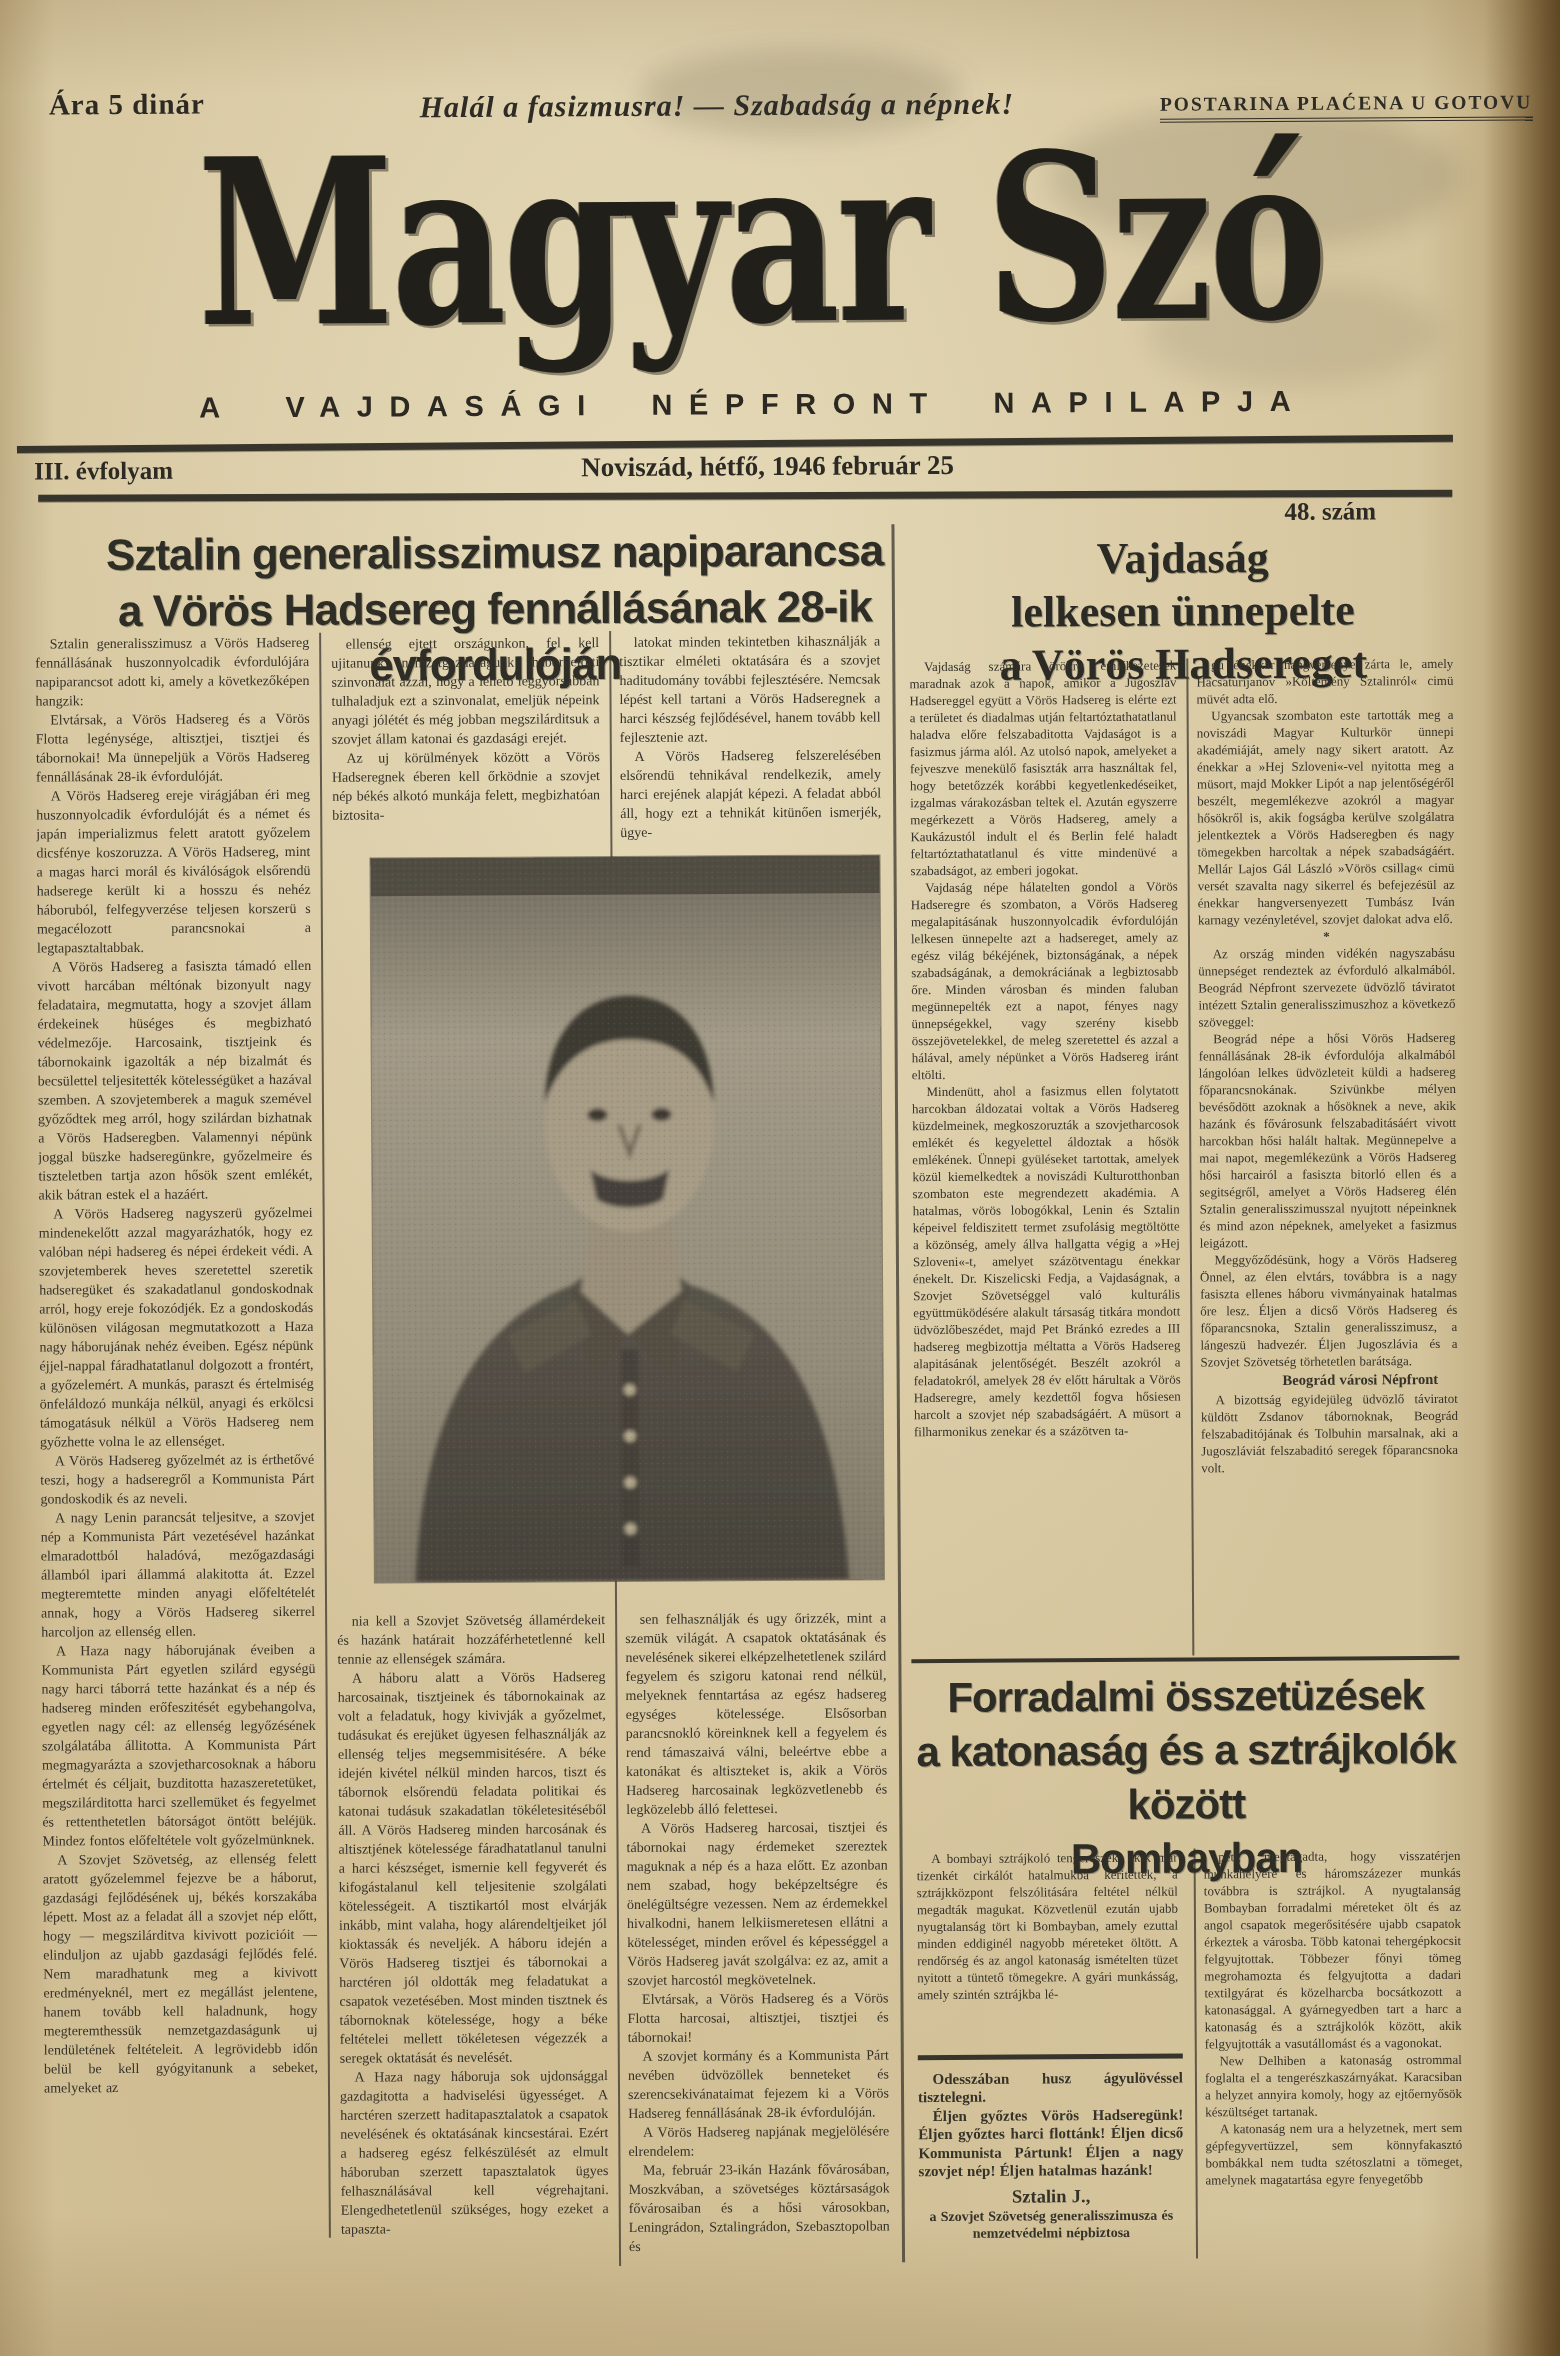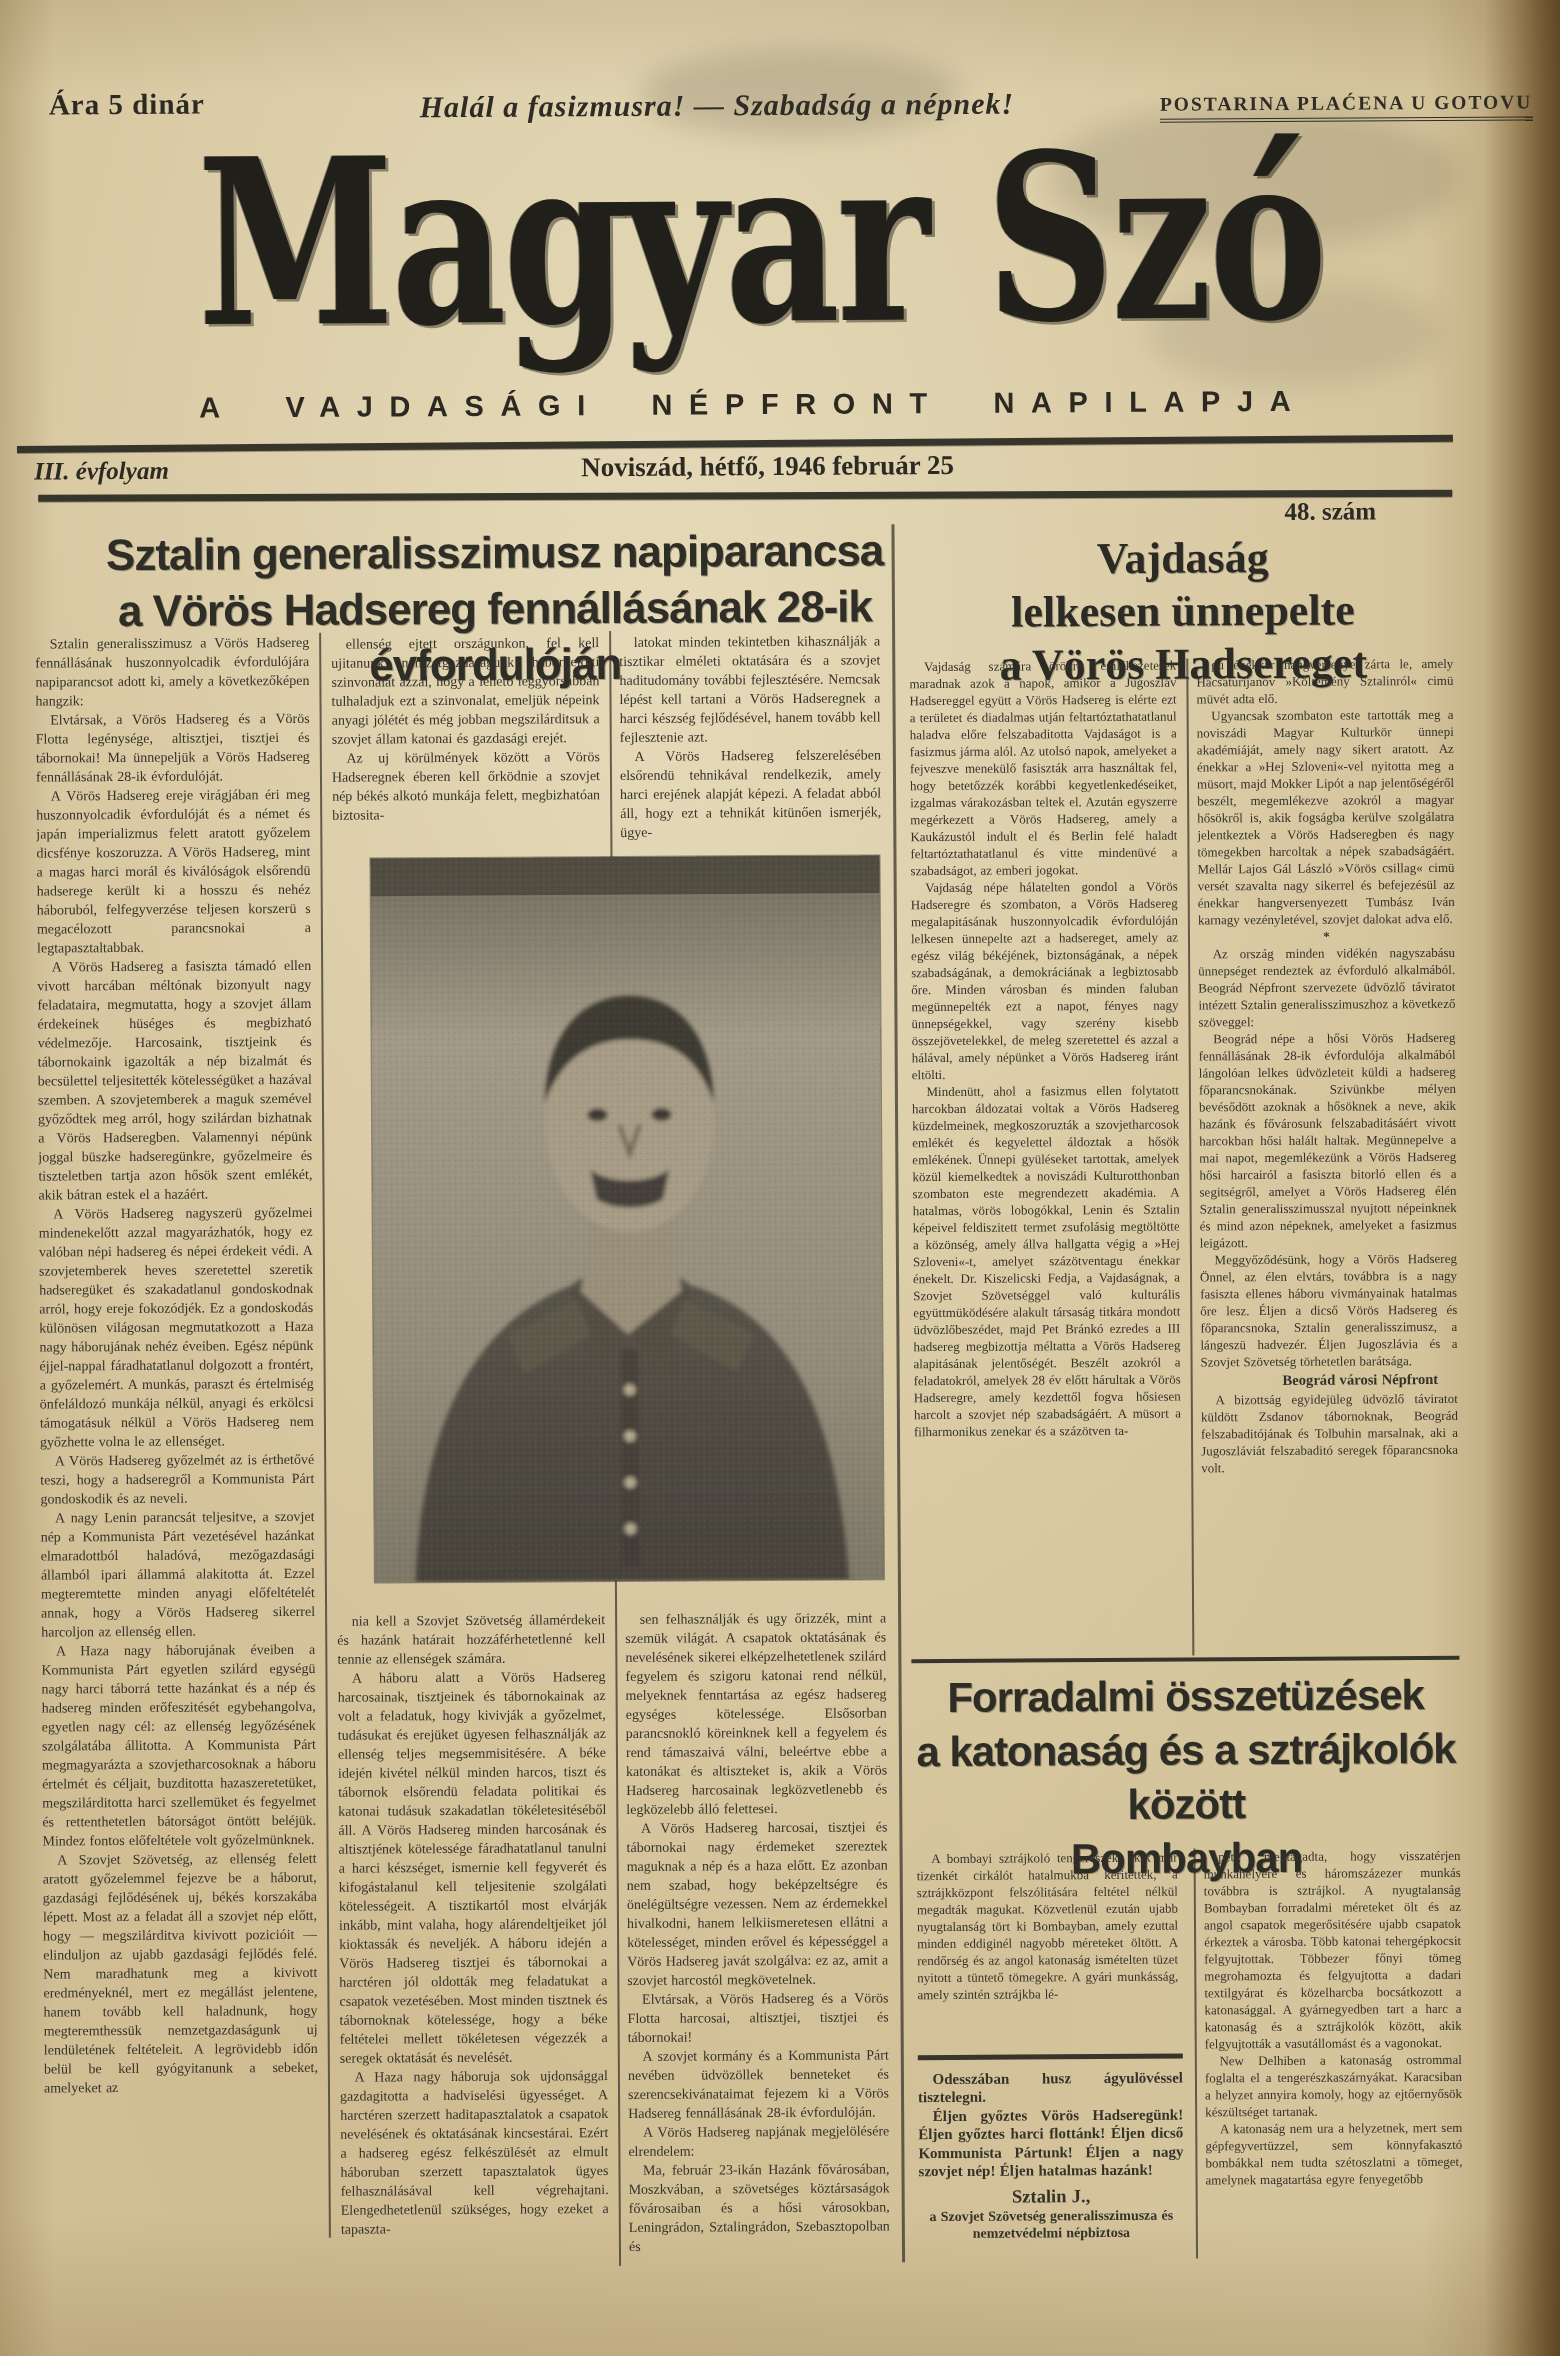--- a/index.html
+++ b/index.html
@@ -65,21 +65,21 @@
     <div class="smudge" style="left:1151px;top:283px;width:293px;height:107px;opacity:.6;"></div>
 
     <div class="abs price" style="left:54px;top:84px;">Ára 5 dinár</div>
     <div class="abs slogan" style="left:410px;top:88px;width:624px;text-align:center;">Halál a fasizmusra! — Szabadság a népnek!</div>
     <div class="abs postage" style="left:1165px;top:96px;">POSTARINA PLAĆENA U GOTOVU</div>
 
     <div class="abs masthead" style="left:73px;top:125px;width:1385px;">Magyar Szó</div>
     <div class="abs subtitle" style="left:59px;top:388px;width:1395px;">A VAJDASÁGI NÉPFRONT NAPILAPJA</div>
 
     <div class="abs rule" style="left:19.5px;top:440px;width:1436px;height:6.8px;transform:rotate(-0.1deg);"></div>
-    <div class="abs dl" style="left:37px;top:453px;font-size:25px;font-style:italic;">III. évfolyam</div>
+    <div class="abs dl" style="left:37px;top:453px;font-size:25px;">III. évfolyam</div>
     <div class="abs dl" style="left:468px;top:451px;width:605px;text-align:center;font-size:27px;">Noviszád, hétfő, 1946 február 25</div>
     <div class="abs dl" style="left:1287px;top:453px;font-size:25px;margin-top:48px;">48. szám</div>
     <div class="abs rule" style="left:41px;top:492px;width:1414px;height:6.8px;transform:rotate(0.15deg);"></div>
 
     <div class="abs lead-hl" style="left:102px;top:523px;width:790px;">
       <div>Sztalin generalisszimusz napiparancsa</div>
       <div>a Vörös Hadsereg fennállásának 28-ik évfordulóján</div>
     </div>
 
     <div class="abs serif-hl" style="left:912px;top:534px;width:546px;">

